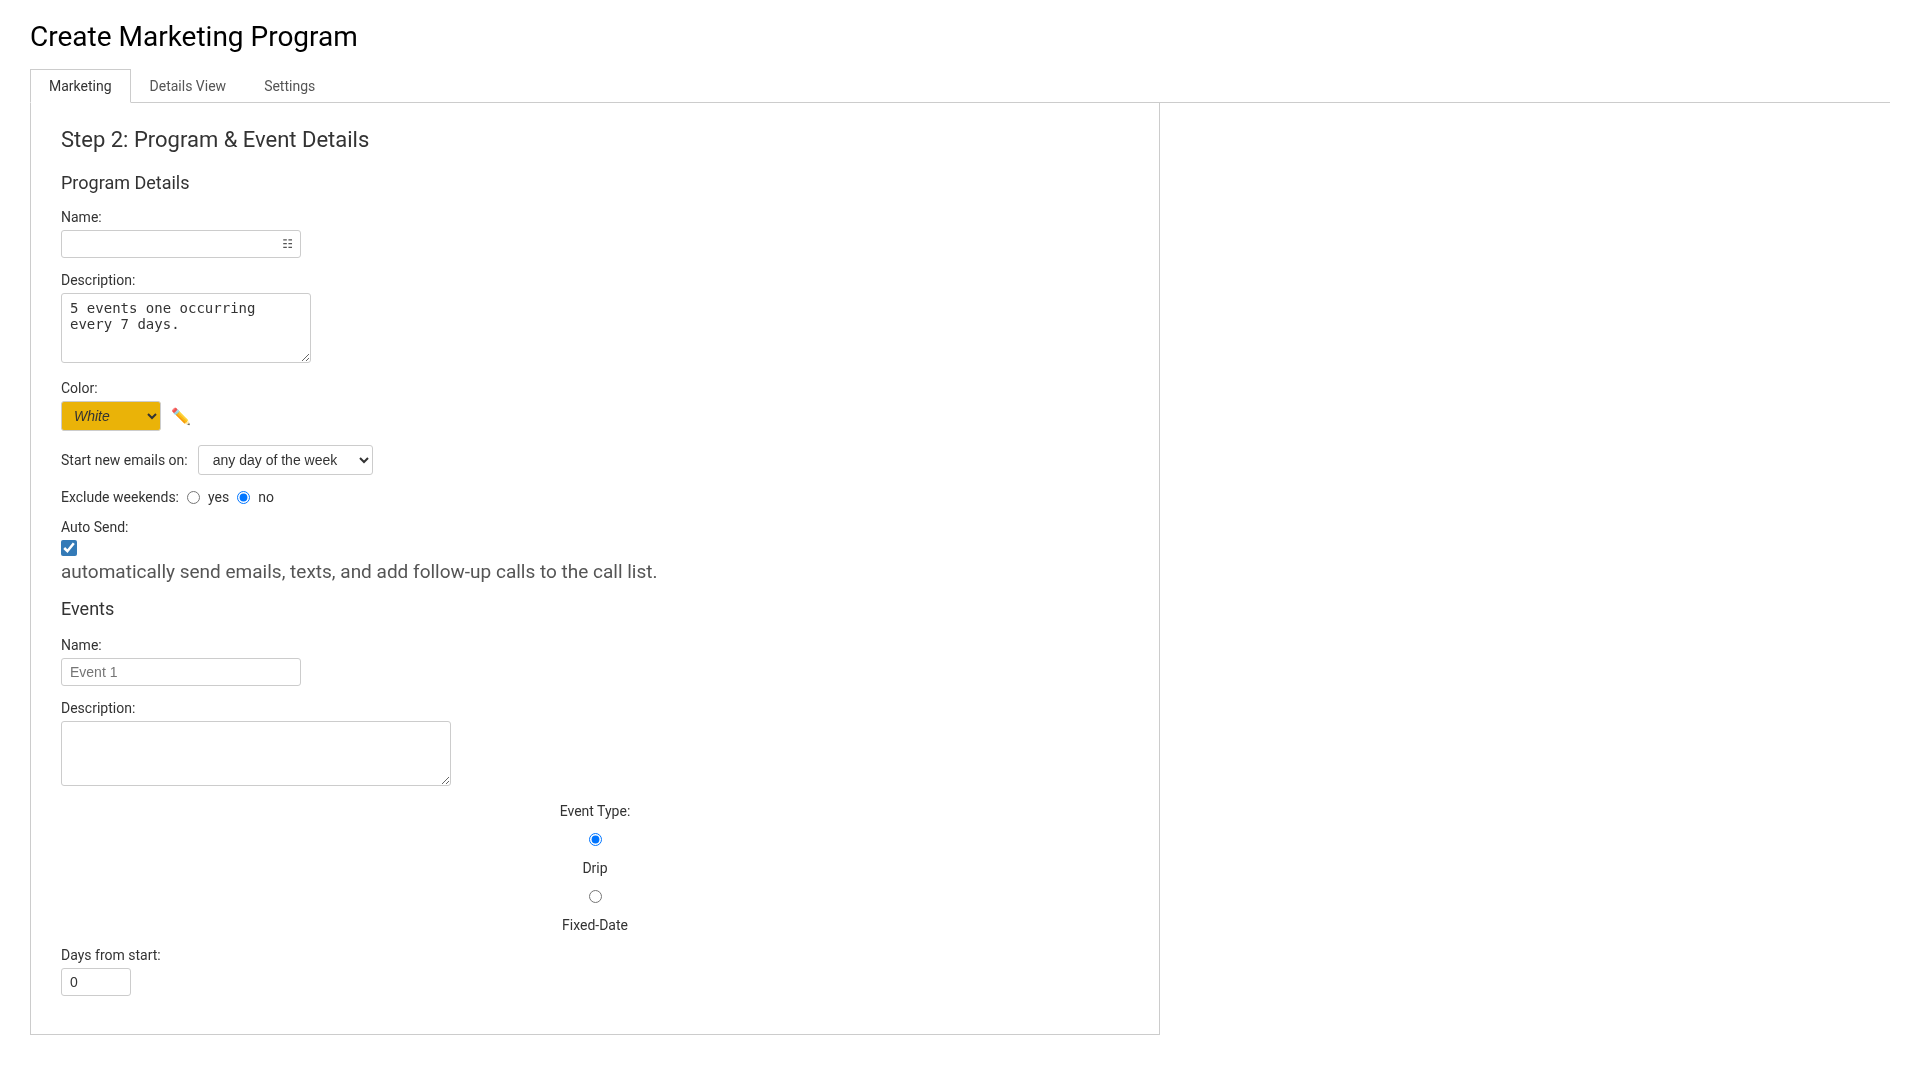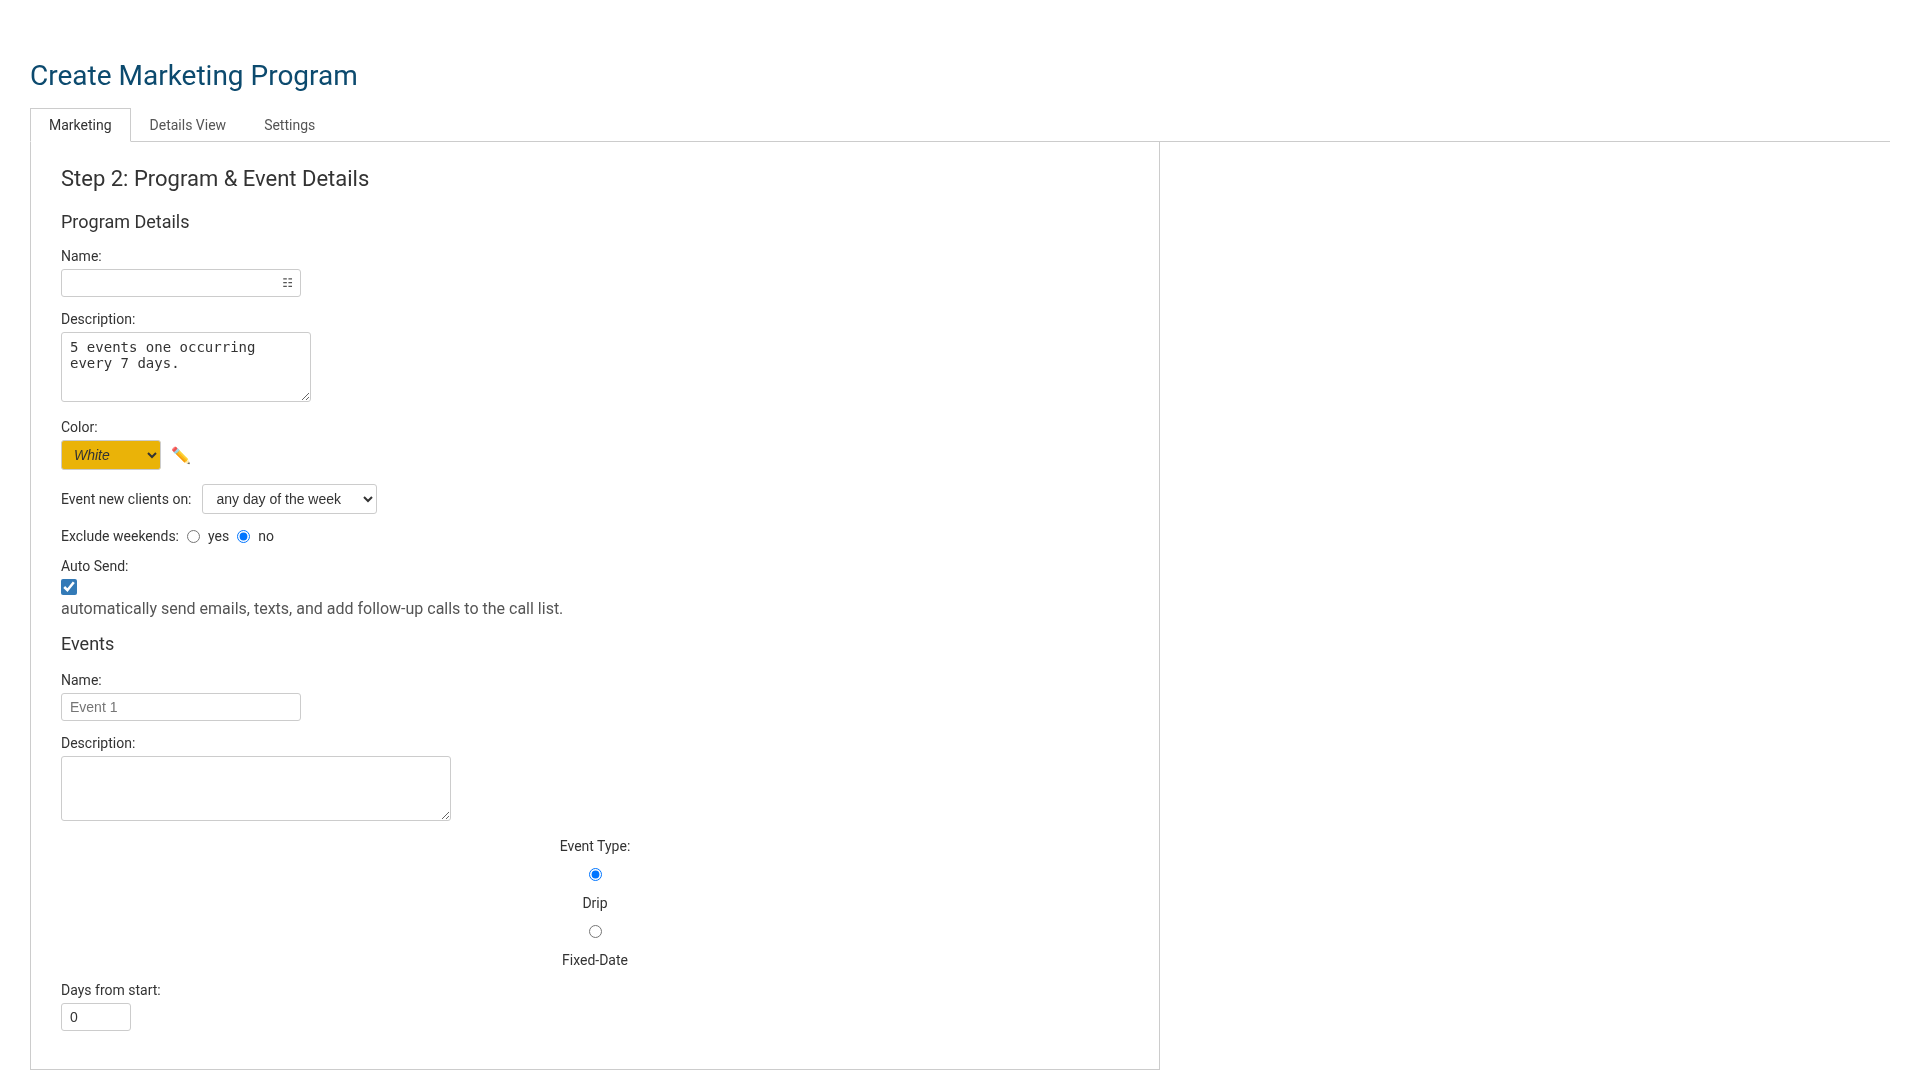--- a/index.html
+++ b/index.html
@@ -12,23 +12,22 @@
       font-family: -apple-system, BlinkMacSystemFont, 'Segoe UI', Roboto, Helvetica, Arial, sans-serif;
       font-size: 14px;
       color: #333;
       background: #fff;
       padding: 20px 30px;
     }
 
     h1.page-title {
       font-size: 28px;
       font-weight: 400;
-      color: #0c4a6e;
+      color: #000000;
       margin-bottom: 16px;
-      margin-top: 39px;
     }
 
     .tabs {
       display: flex;
       border-bottom: 1px solid #ccc;
       margin-bottom: 0;
     }
 
     .tab {
       padding: 8px 18px;
@@ -189,21 +188,21 @@
       accent-color: #337ab7;
       width: 16px;
       height: 16px;
     }
 
     .auto-send-section {
       margin-bottom: 15px;
     }
 
     .auto-send-desc {
-      font-size: 16px;
+      font-size: 19px;
       color: #555;
       margin-top: 4px;
     }
 
     .section-divider {
       margin-bottom: 18px;
     }
 
     .events-name-input {
       width: 240px;
@@ -271,21 +270,21 @@
         <option>Red</option>
         <option>Blue</option>
         <option>Green</option>
         <option>Yellow</option>
       </select>
       <span class="pencil-icon">✏️</span>
     </div>
   </div>
 
   <div class="inline-field">
-    <span class="inline-label">Event new clients on:</span>
+    <span class="inline-label">Start new emails on:</span>
     <select class="day-select text-input">
       <option>any day of the week</option>
       <option>Monday</option>
       <option>Tuesday</option>
       <option>Wednesday</option>
       <option>Thursday</option>
       <option>Friday</option>
     </select>
   </div>
 

